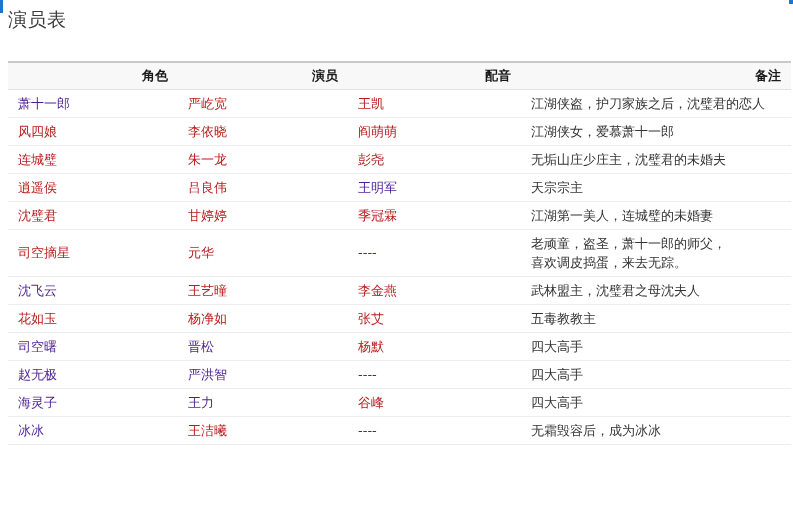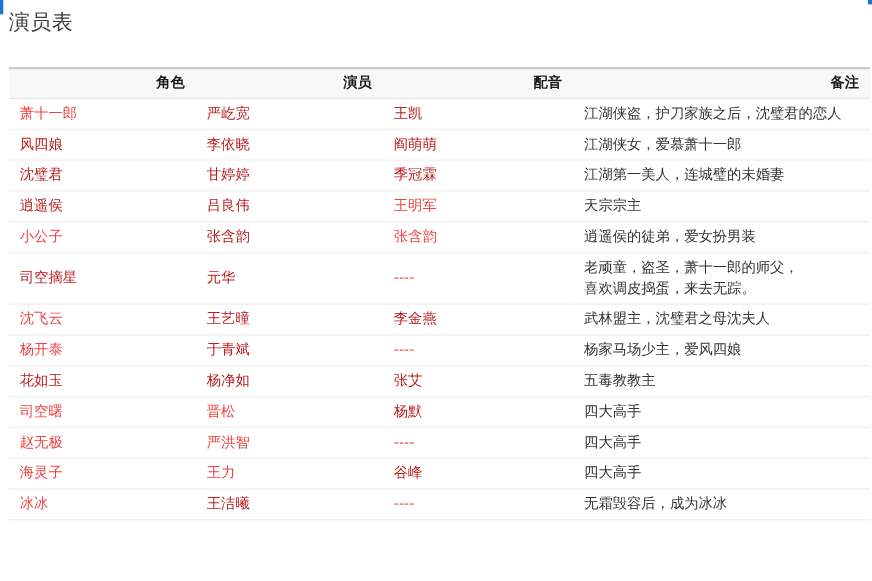--- a/index.html
+++ b/index.html
@@ -43,21 +43,21 @@
   }
   table.cast td {
     border-bottom: 1px solid #ededed;
     padding: 4px 10px;
     line-height: 18px;
     vertical-align: middle;
     overflow: hidden;
     white-space: nowrap;
   }
   a.lnk { color: #b91c1c; text-decoration: none; cursor: pointer; }
-  .plain { color: #ef4444; }
+  .plain { color: #4c1d95; }
   td .note-line { line-height: 19px; white-space: nowrap; }
 </style>
 </head>
 <body>
 
 <div class="page">
   <div class="artifact tl"></div>
   <div class="artifact tr"></div>
 
   <h2 class="page-title">演员表</h2>
@@ -88,66 +88,58 @@
         </tr>
         <tr>
           <td><a class="lnk" href="#">风四娘</a></td>
           <td><a class="lnk" href="#">李依晓</a></td>
           <td><a class="lnk" href="#">阎萌萌</a></td>
           <td>
             <div class="note-line">江湖侠女，爱慕萧十一郎</div>
           </td>
         </tr>
         <tr>
-          <td><a class="lnk" href="#">沈璧君</a></td>
-          <td><a class="lnk" href="#">甘婷婷</a></td>
-          <td><a class="lnk" href="#">季冠霖</a></td>
+          <td><a class="lnk" href="#">连城璧</a></td>
+          <td><a class="lnk" href="#">朱一龙</a></td>
+          <td><a class="lnk" href="#">彭尧</a></td>
           <td>
-            <div class="note-line">江湖第一美人，连城璧的未婚妻</div>
+            <div class="note-line">无垢山庄少庄主，沈璧君的未婚夫</div>
           </td>
         </tr>
         <tr>
           <td><a class="lnk" href="#">逍遥侯</a></td>
           <td><a class="lnk" href="#">吕良伟</a></td>
           <td><span class="plain">王明军</span></td>
           <td>
             <div class="note-line">天宗宗主</div>
           </td>
         </tr>
         <tr>
-          <td><span class="plain">小公子</span></td>
-          <td><a class="lnk" href="#">张含韵</a></td>
-          <td><span class="plain">张含韵</span></td>
+          <td><a class="lnk" href="#">沈璧君</a></td>
+          <td><a class="lnk" href="#">甘婷婷</a></td>
+          <td><a class="lnk" href="#">季冠霖</a></td>
           <td>
-            <div class="note-line">逍遥侯的徒弟，爱女扮男装</div>
+            <div class="note-line">江湖第一美人，连城璧的未婚妻</div>
           </td>
         </tr>
         <tr>
           <td><a class="lnk" href="#">司空摘星</a></td>
           <td><a class="lnk" href="#">元华</a></td>
           <td><span class="plain">----</span></td>
           <td>
             <div class="note-line">老顽童，盗圣，萧十一郎的师父，</div>
             <div class="note-line">喜欢调皮捣蛋，来去无踪。</div>
           </td>
         </tr>
         <tr>
           <td><span class="plain">沈飞云</span></td>
           <td><a class="lnk" href="#">王艺曈</a></td>
           <td><a class="lnk" href="#">李金燕</a></td>
           <td>
             <div class="note-line">武林盟主，沈璧君之母沈夫人</div>
-          </td>
-        </tr>
-        <tr>
-          <td><span class="plain">杨开泰</span></td>
-          <td><a class="lnk" href="#">于青斌</a></td>
-          <td><span class="plain">----</span></td>
-          <td>
-            <div class="note-line">杨家马场少主，爱风四娘</div>
           </td>
         </tr>
         <tr>
           <td><a class="lnk" href="#">花如玉</a></td>
           <td><a class="lnk" href="#">杨净如</a></td>
           <td><a class="lnk" href="#">张艾</a></td>
           <td>
             <div class="note-line">五毒教教主</div>
           </td>
         </tr>

